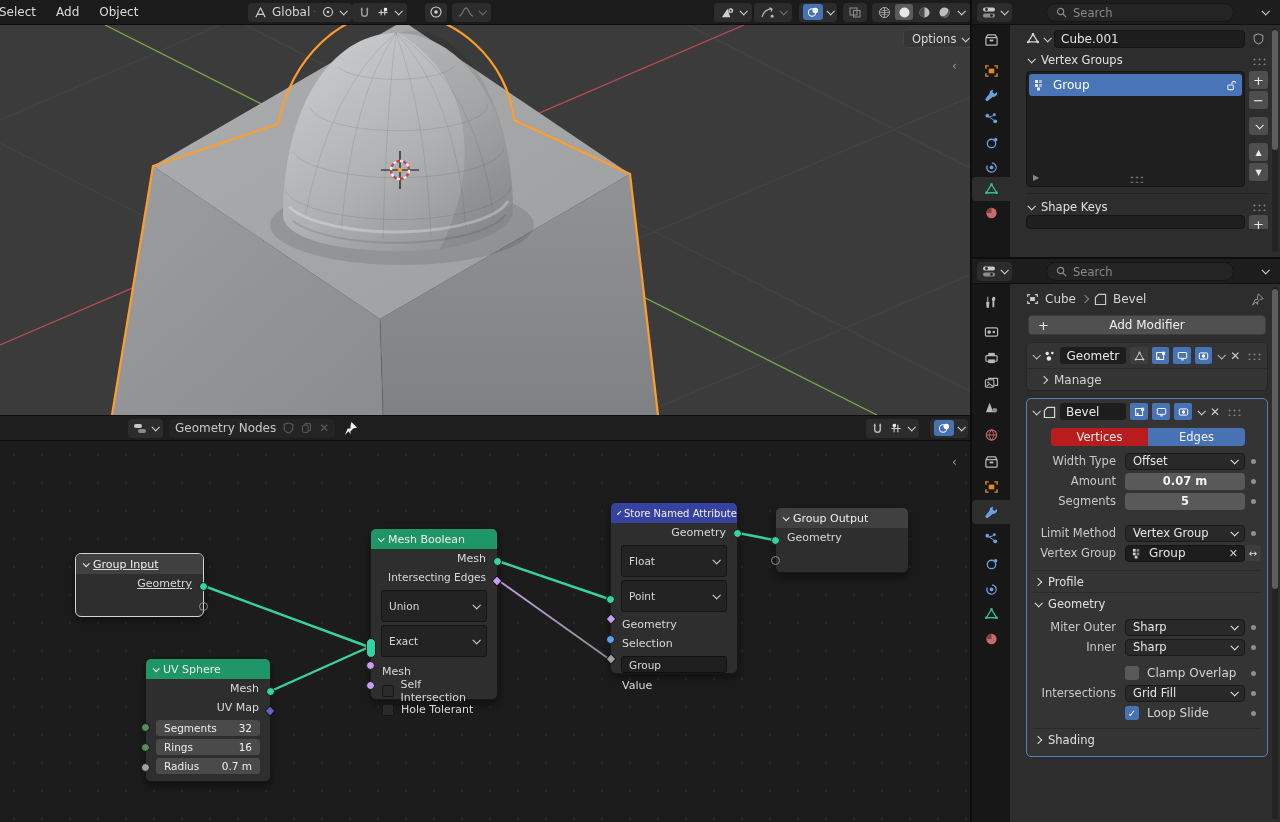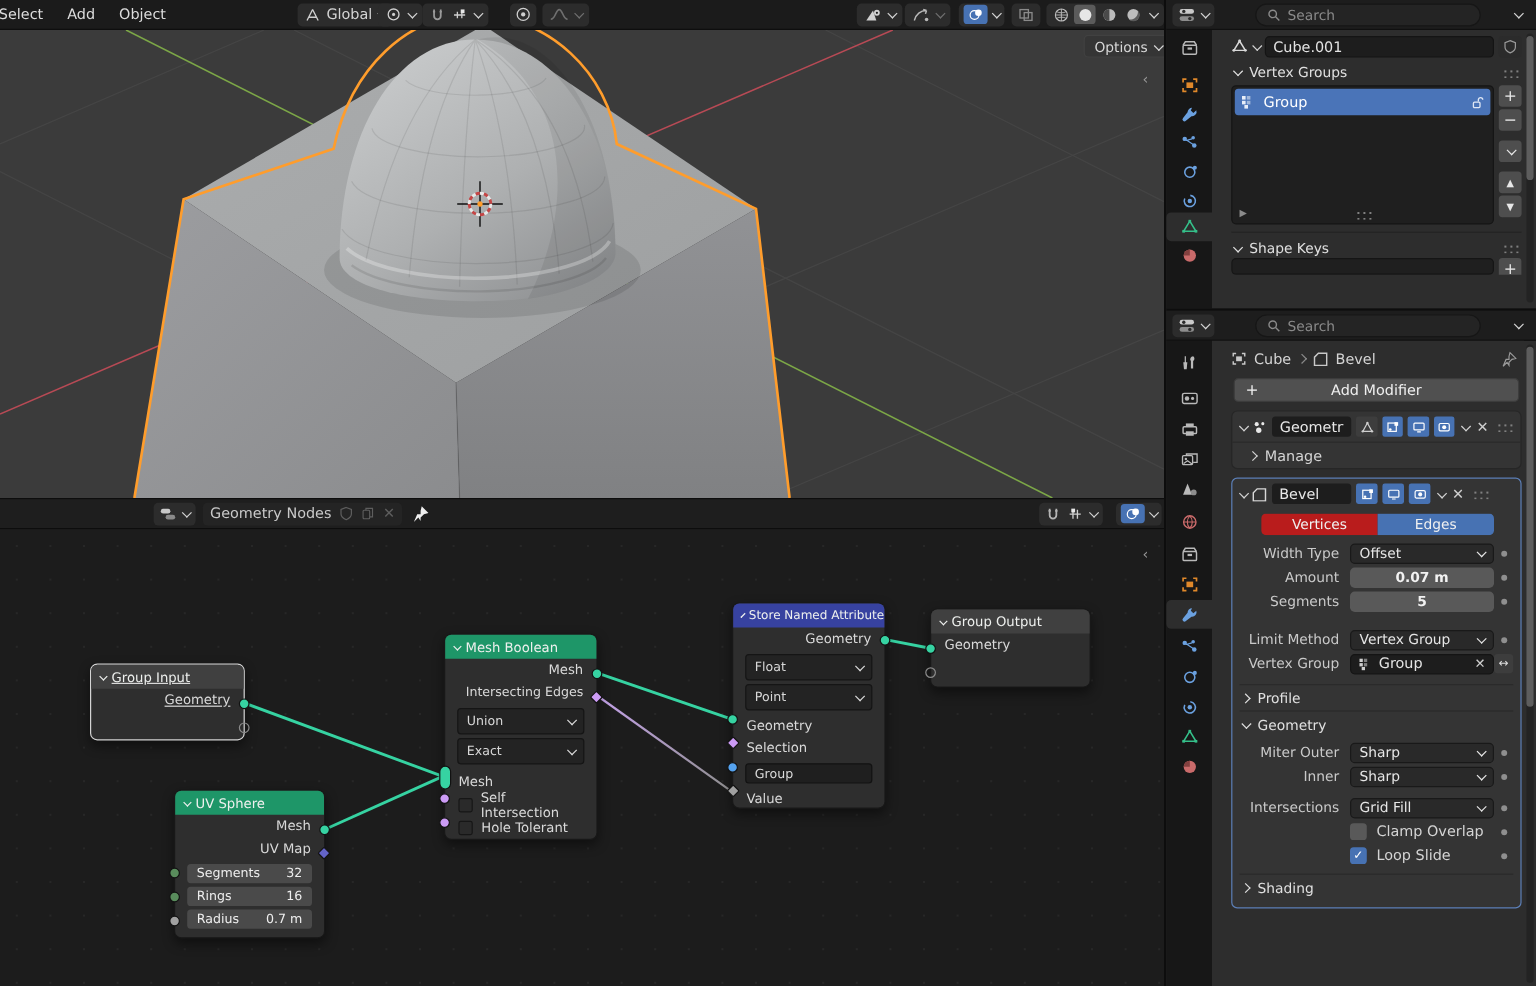--- a/index.html
+++ b/index.html
@@ -35,21 +35,21 @@
   #ne-canvas { position:absolute; left:0; top:441px; width:970px; height:381px; background:#1c1c1c;
      background-image:radial-gradient(circle, #272727 1px, transparent 1.3px); background-size:28px 28px; }
   .node { position:absolute; background:#2e2e2e; border:1px solid #181818; border-radius:6px;
      box-shadow:0 4px 10px rgba(0,0,0,.45); font-size:11px; color:#d9d9d9; }
   .node.active { border-color:#d4d4d4;text-decoration:underline; }
   .nhead { height:20px; border-radius:5px 5px 0 0; display:flex; align-items:center; gap:5px;
      padding:0 8px 0 7px; color:#eef0ee; font-size:11px; white-space:nowrap; }
   .nhead .chev { width:5px; height:5px; }
   .nrow { height:19px; line-height:19px; padding:0 11px; white-space:nowrap; }
   .nrow.out { text-align:right; }
-  .ndrop { height:22px; margin:3px 10px; background:#232323; border:1px solid #151515; border-radius:3px;
+  .ndrop { height:32px; margin:3px 10px; background:#232323; border:1px solid #151515; border-radius:3px;
      display:flex; align-items:center; justify-content:space-between; padding:0 7px; font-size:10.5px; color:#d8d8d8;}
   .nfield { height:16px; margin:3px 10px; background:#4a4a4a; border-radius:3px; display:flex;
      align-items:center; justify-content:space-between; padding:0 8px; font-size:10.5px; color:#eeeeee; }
   .nstr { height:17px; margin:3px 10px; background:#1f1f1f; border:1px solid #121212; border-radius:3px;
      display:flex; align-items:center; padding:0 7px; font-size:10.5px; }
   .ncheckrow { display:flex; align-items:center; gap:7px; height:19px; padding:0 11px; }
   .ncheck { width:12px; height:12px; background:#2a2a2a; border:1px solid #161616; border-radius:2px; }
   .sock { position:absolute; width:9px; height:9px; border-radius:50%; border:1px solid #121212; }
   .sock.dia { width:8px; height:8px; border-radius:1.5px; transform:rotate(45deg); }
   .sock.multi { width:10px; height:20px; border-radius:5px; }
@@ -903,35 +903,35 @@
               <span class="plabel">Inner</span>
               <span class="pwidget drop">
                   <span>Sharp</span>
                   <span class="chev"></span>
                 </span>
               <span class="deco">
                   <i></i>
                 </span>
             </div>
             <div class="prow">
+              <span class="plabel"></span>
+              <span class="pwidget" style="display:flex;align-items:center;gap:8px">
+                <span class="checkbox"></span>
+                <span>Clamp Overlap</span>
+              </span>
+              <span class="deco">
+                  <i></i>
+                </span>
+            </div>
+            <div class="prow">
               <span class="plabel">Intersections</span>
               <span class="pwidget drop">
                   <span>Grid Fill</span>
                   <span class="chev"></span>
                 </span>
-              <span class="deco">
-                  <i></i>
-                </span>
-            </div>
-            <div class="prow">
-              <span class="plabel"></span>
-              <span class="pwidget" style="display:flex;align-items:center;gap:8px">
-                <span class="checkbox"></span>
-                <span>Clamp Overlap</span>
-              </span>
               <span class="deco">
                   <i></i>
                 </span>
             </div>
             <div class="prow">
               <span class="plabel"></span>
               <span class="pwidget" style="display:flex;align-items:center;gap:8px">
                 <span class="checkbox on">✓</span>
                 <span>Loop Slide</span>
               </span>

